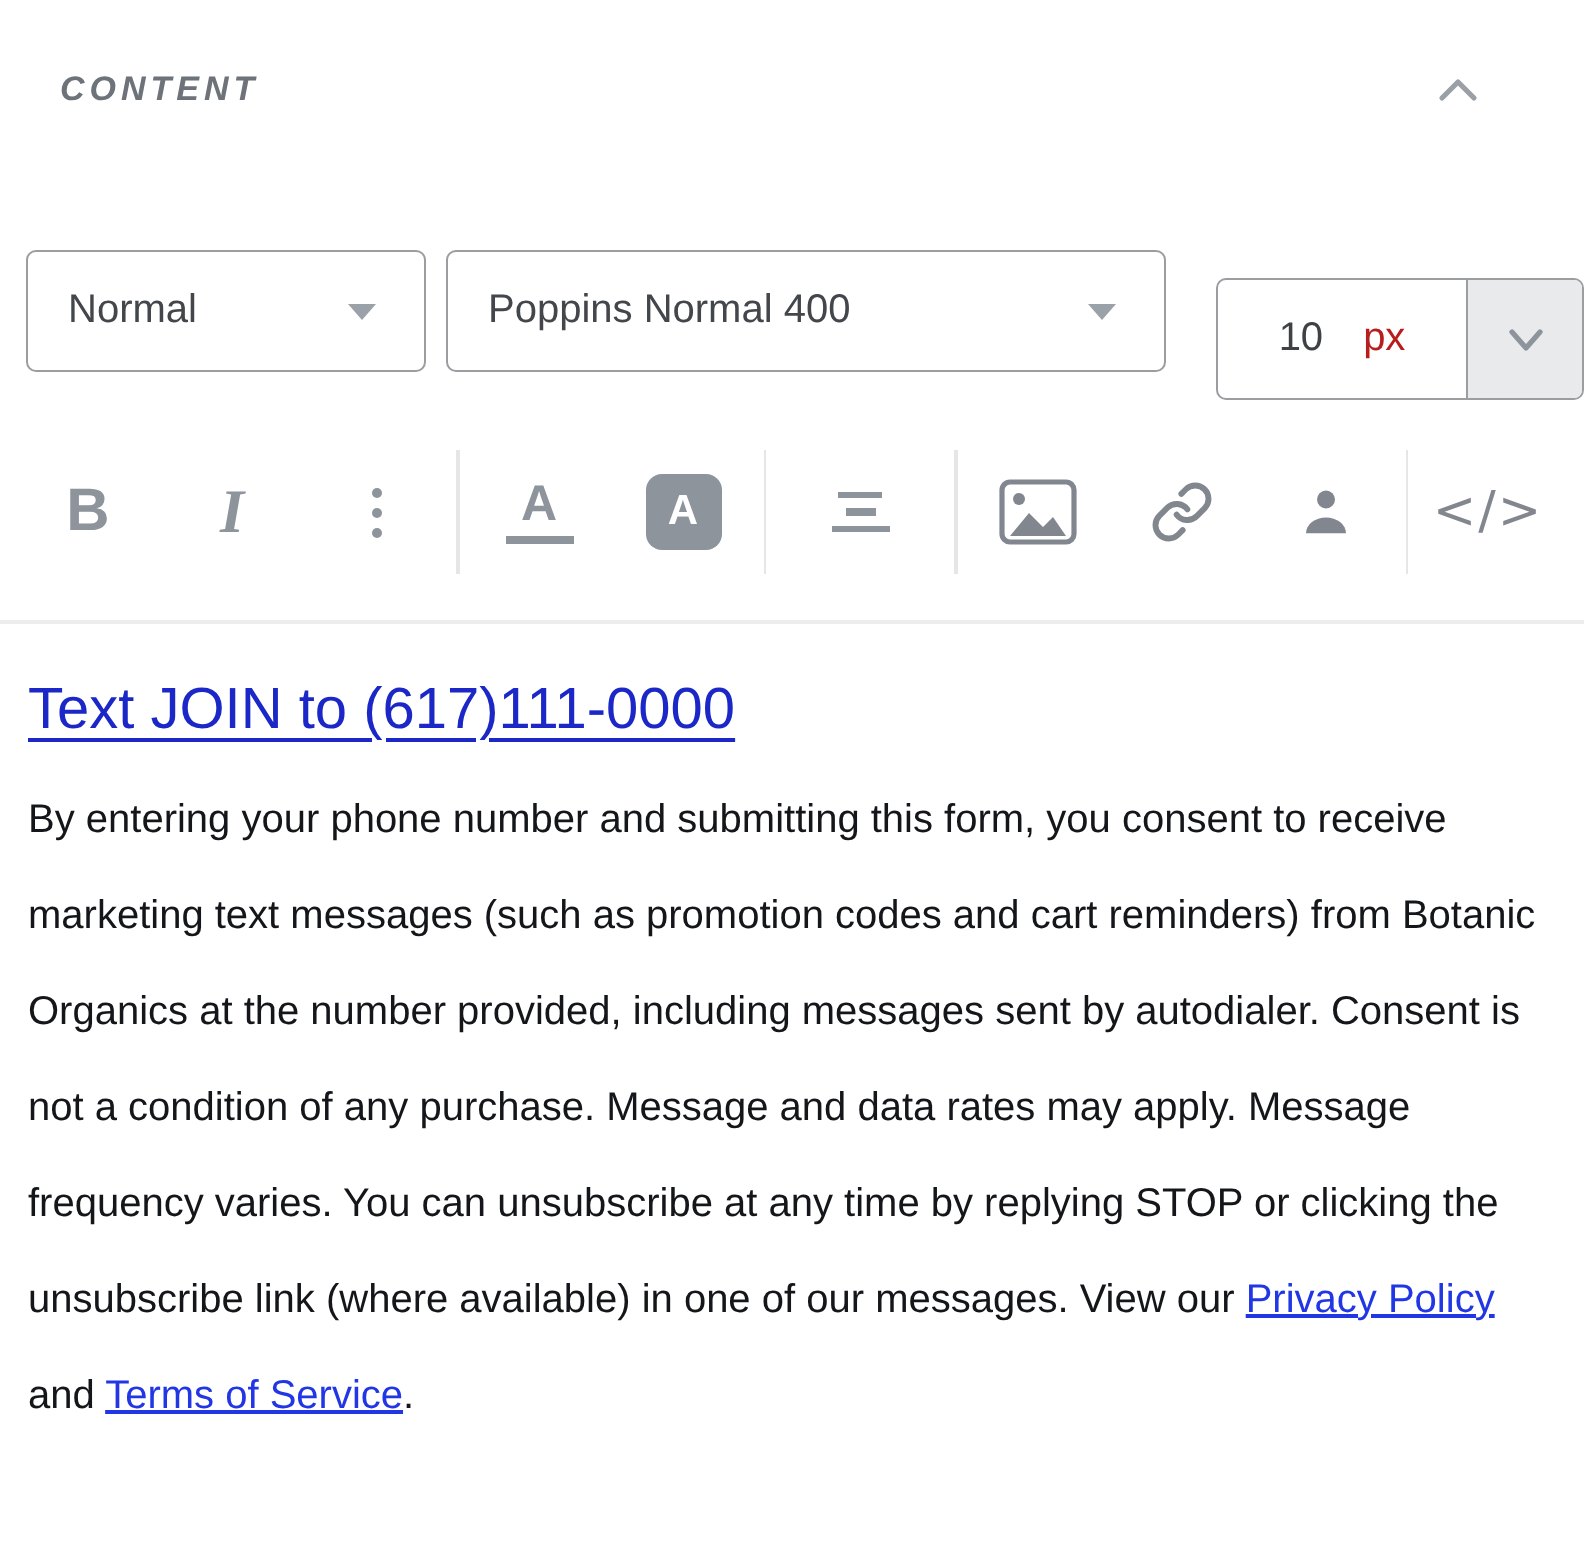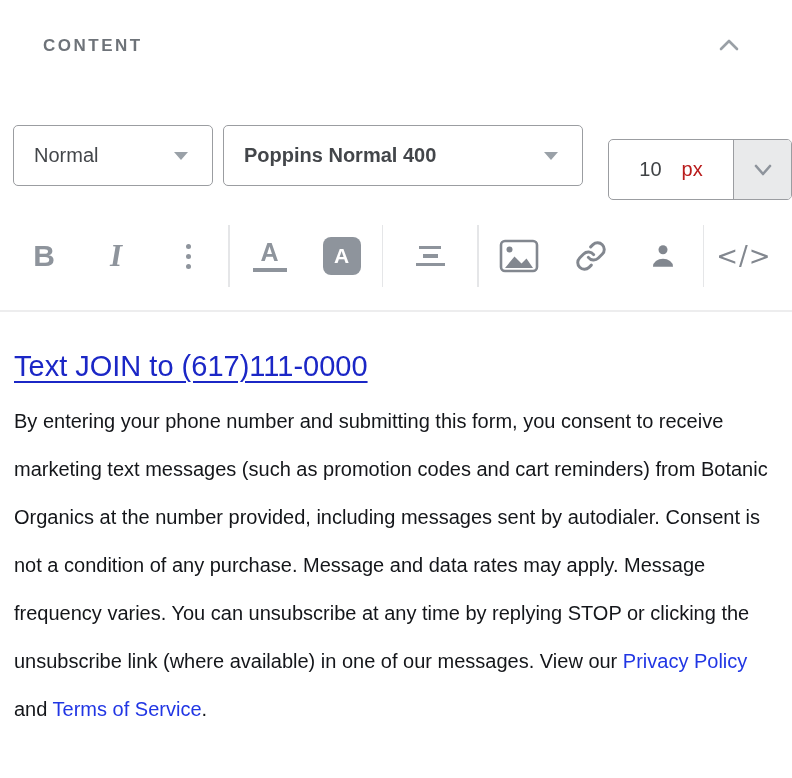--- a/index.html
+++ b/index.html
@@ -11,39 +11,40 @@
   }
   :root {
     --heading-link-blue: #1b27c6;
     --body-link-blue: #2136e4;
     --icon-gray: #8e949c;
     --accent-border: #9b9da1;
   }
 
   
   .panel-header {
-    display: flex; justify-content: space-between; align-items: flex-end;
-    padding: 34px 48px 0 43px;
+    display: flex; justify-content: space-between; align-items: center;
+    padding: 34px 48px 0 30px;
+    font-style: italic;
   }
   .panel-title {
     font-size: 17px; font-weight: 700; letter-spacing: 2.5px;
     color: #6e7379;
   }
   .collapse-btn { cursor: pointer; display: flex; align-items: center; }
 
   
   .dd-row { display: flex; align-items: center; margin: 55px 0 0 13px; }
   .dropdown {
     height: 61px; border: 1.5px solid var(--accent-border); border-radius: 5px;
     display: flex; align-items: center; justify-content: space-between;
     padding: 0 24px 0 20px; font-size: 20px; color: #43464a; background: #fff;
     cursor: pointer;
   }
   .dd-style { width: 200px; margin-right: 10px; }
-  .dd-font  { width: 360px; margin-right: 25px; font-weight: bold; }
+  .dd-font  { width: 360px; margin-right: 25px; }
   .caret-down {
     width: 0; height: 0;
     border-left: 7px solid transparent; border-right: 7px solid transparent;
     border-top: 8px solid #9aa1a8;
   }
   .size-control {
     flex: 1; height: 61px;
     border: 1.5px solid var(--accent-border); border-radius: 5px;
     display: flex; overflow: hidden; background: #fff; margin-top: 28px;
   }
@@ -79,28 +80,28 @@
     display: flex; align-items: center; justify-content: center;
   }
   .align-icon { display: flex; flex-direction: column; align-items: center; gap: 5px; }
   .align-icon i { height: 3.5px; background: var(--icon-gray); display: block; }
   .align-icon .l1 { width: 22px; } .align-icon .l2 { width: 15px; } .align-icon .l3 { width: 29px; }
   .glyph-code { font-size: 26px; color: #82878f; letter-spacing: 1px; font-family: "DejaVu Sans", sans-serif; }
 
   .toolbar-hr { height: 2px; background: #ededee; border: 0; margin: 22px 0 0 0; }
 
   
-  .editor { padding: 38px 22px 0 14px; }
+  .editor { padding: 27px 22px 0 14px; }
   .heading-link {
     font-size: 29px; font-weight: 500; color: var(--heading-link-blue);
     text-decoration: underline; text-decoration-thickness: 2px; text-underline-offset: 5px;
     cursor: pointer;
   }
   .body-text { margin: 14px 0 0 0; font-size: 20px; line-height: 48px; color: #14161a; }
-  .body-text a { color: var(--body-link-blue); cursor: pointer; }
+  .body-text a { color: var(--body-link-blue); text-decoration: underline; cursor: pointer; }
 
   svg { display: block; }
 </style>
 </head>
 <body>
 
 <div class="panel">
 
   <div class="panel-header">
     <span class="panel-title">CONTENT</span>

